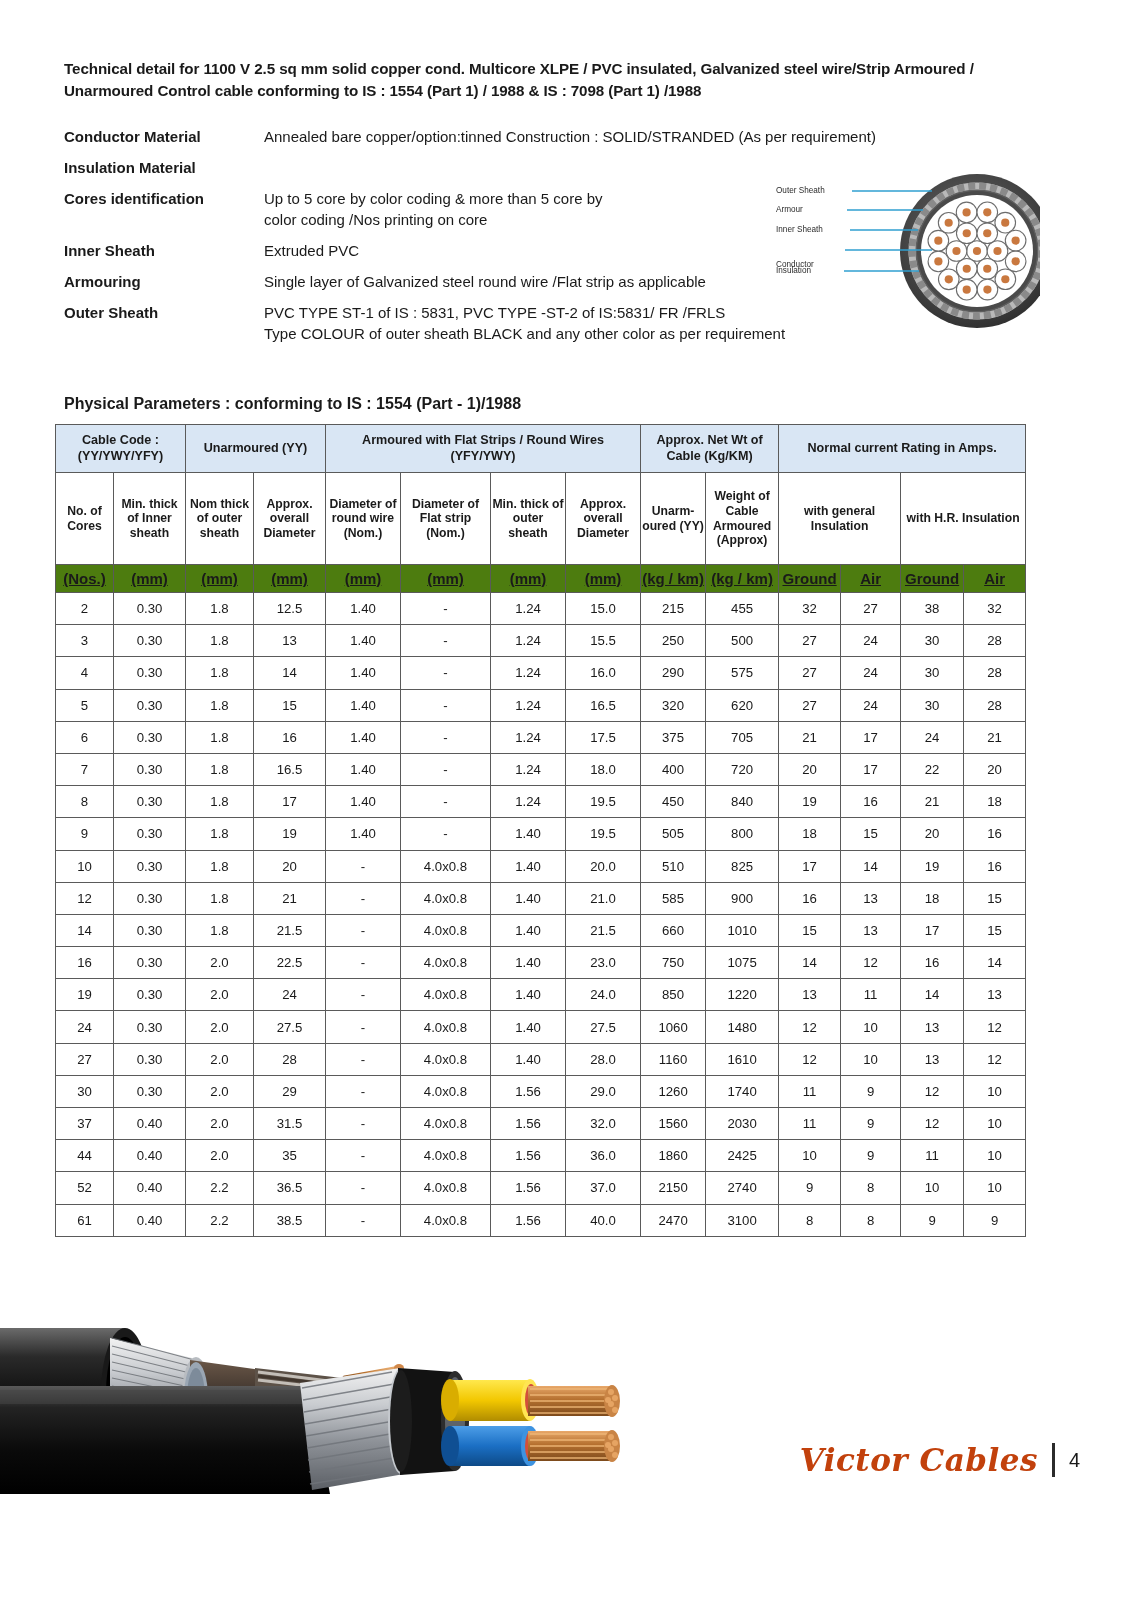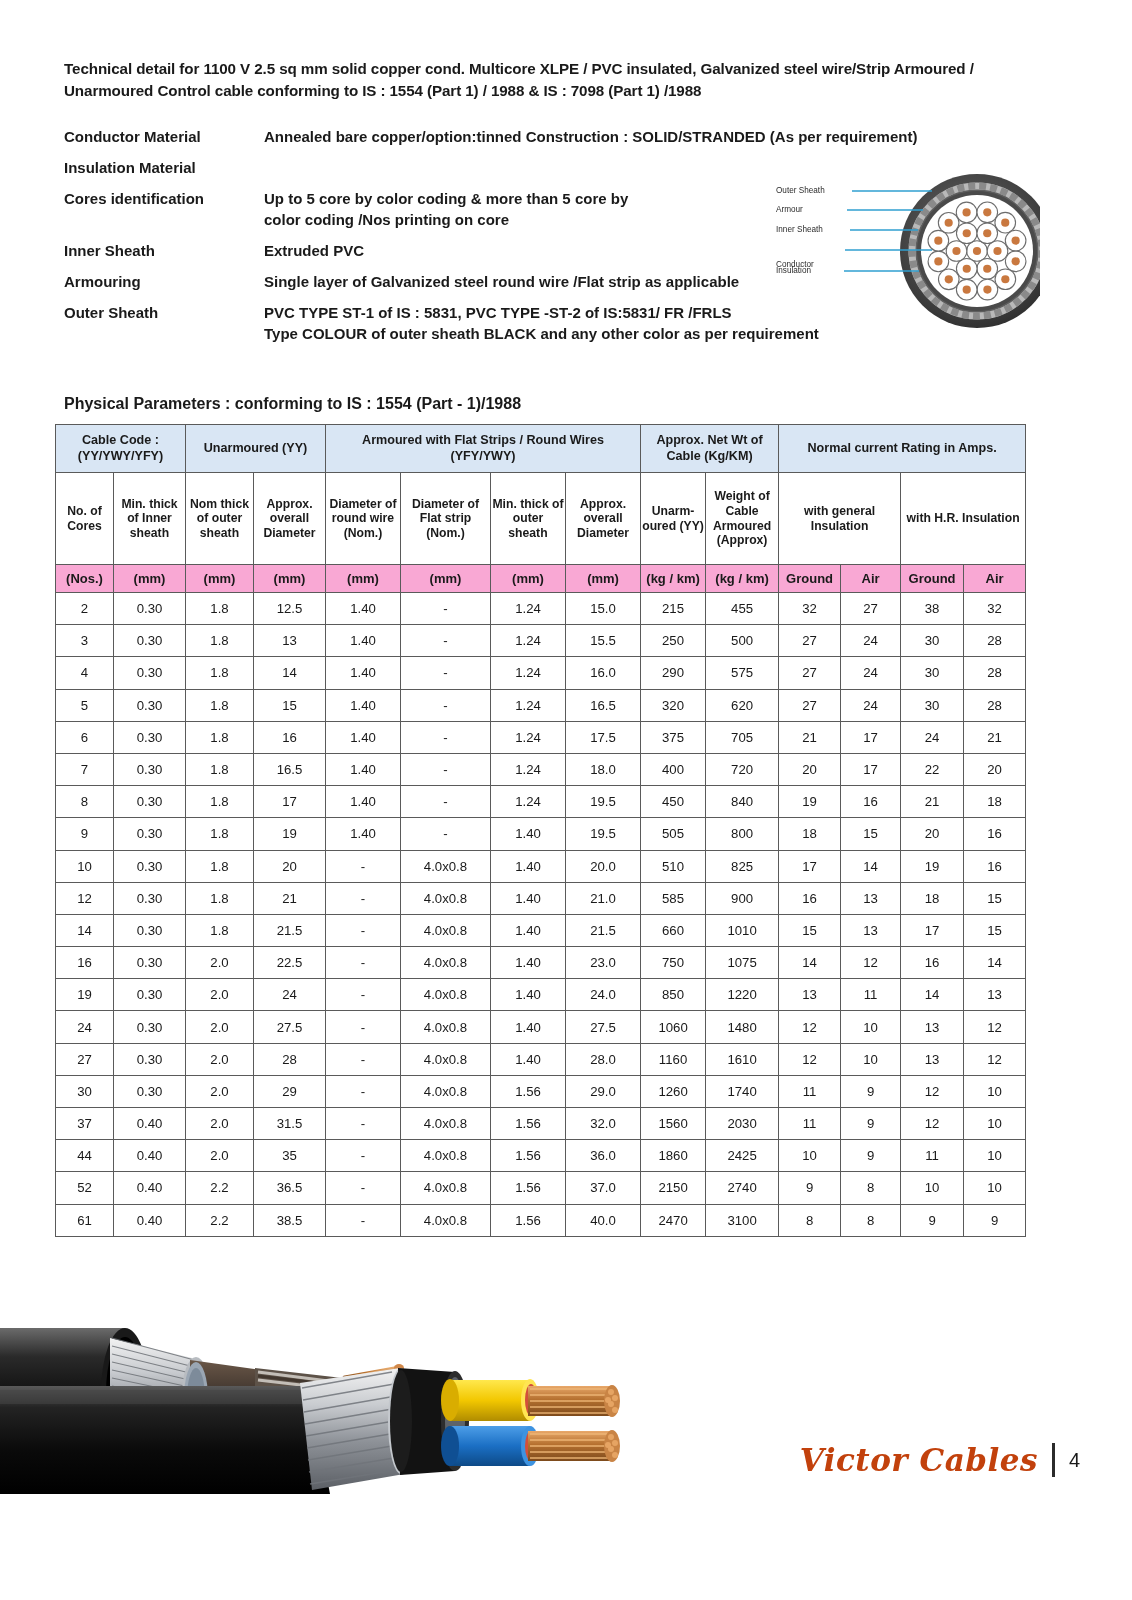--- a/index.html
+++ b/index.html
@@ -29,21 +29,21 @@
     position: absolute;
     left: 64px; top: 126px; width: 980px;
   }
   .spec-row { display: flex; margin-bottom: 9px; }
   .spec-label {
     width: 200px; flex: 0 0 200px;
     font-size: 15px; font-weight: bold; line-height: 1.45;
   }
   .spec-value {
     flex: 1;
-    font-size: 15px; line-height: 1.45; font-weight: bold;
+    font-size: 15px; line-height: 1.45;
   }
   .spec-value .l2 { display: block; }
 
   
   .xsec {
     position: absolute;
     left: 772px; top: 172px;
     width: 268px; height: 158px;
   }
   .xsec svg { display: block; }
@@ -89,24 +89,25 @@
   }
   table.spec thead tr.sub th {
     background: #ffffff;
     font-size: 12.2px;
     font-weight: bold;
     line-height: 1.2;
     height: 92px;
     padding: 3px 1px;
   }
   table.spec thead tr.units th {
-    background: #f9a8d4;
-    font-size: 13px;
+    background: #4d7c0f;
+    font-size: 15px;
     font-weight: bold;
     height: 28px;
+    text-decoration: underline;
   }
   table.spec tbody td {
     font-size: 13.2px;
     height: 32.2px;
     background: #ffffff;
   }
 
   
   col.c0 { width: 58px; }
   col.c1 { width: 72px; }

